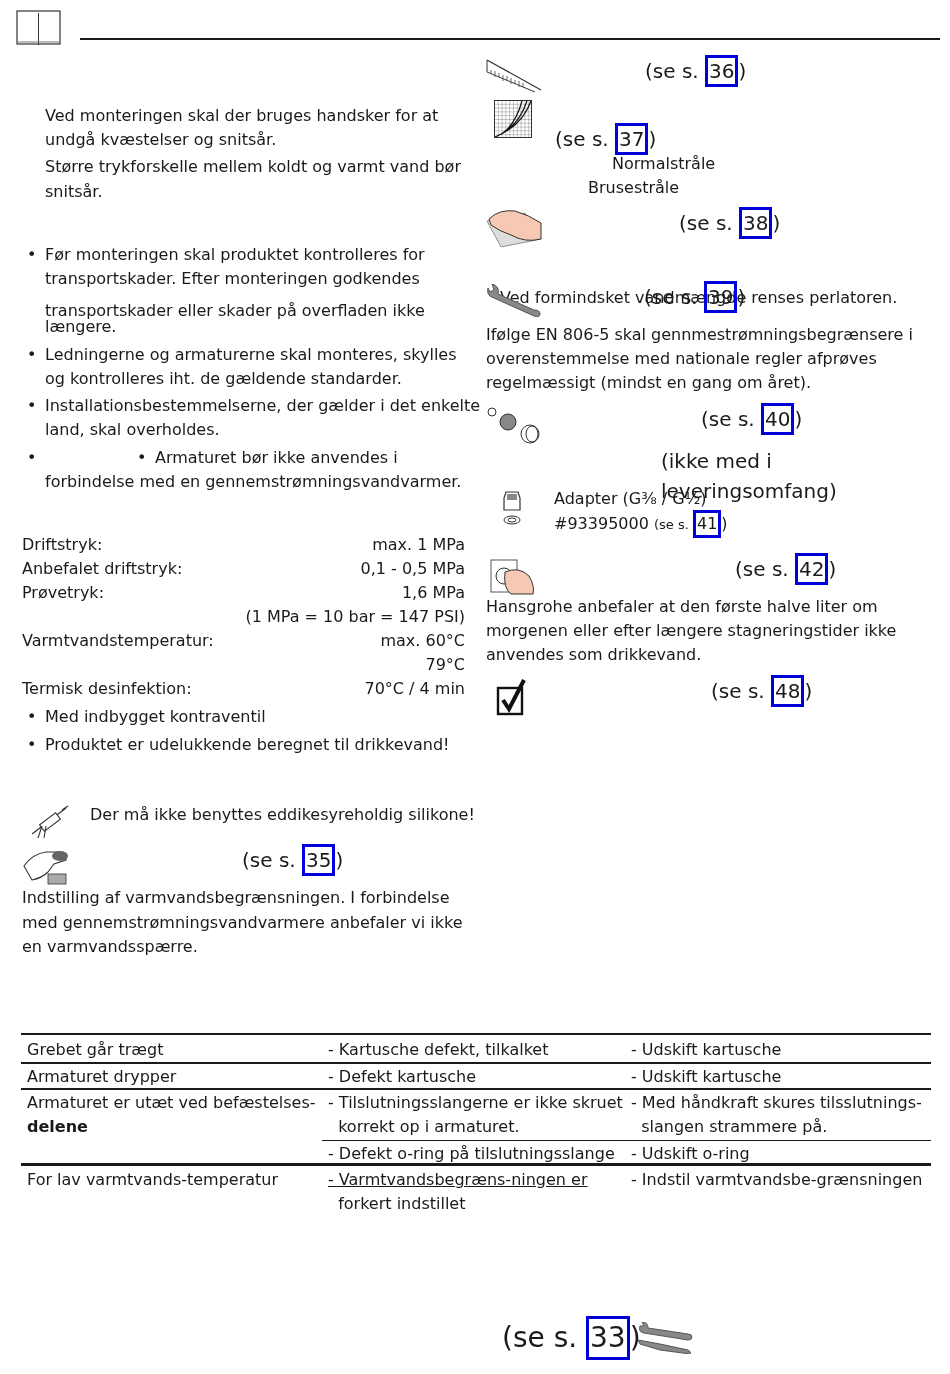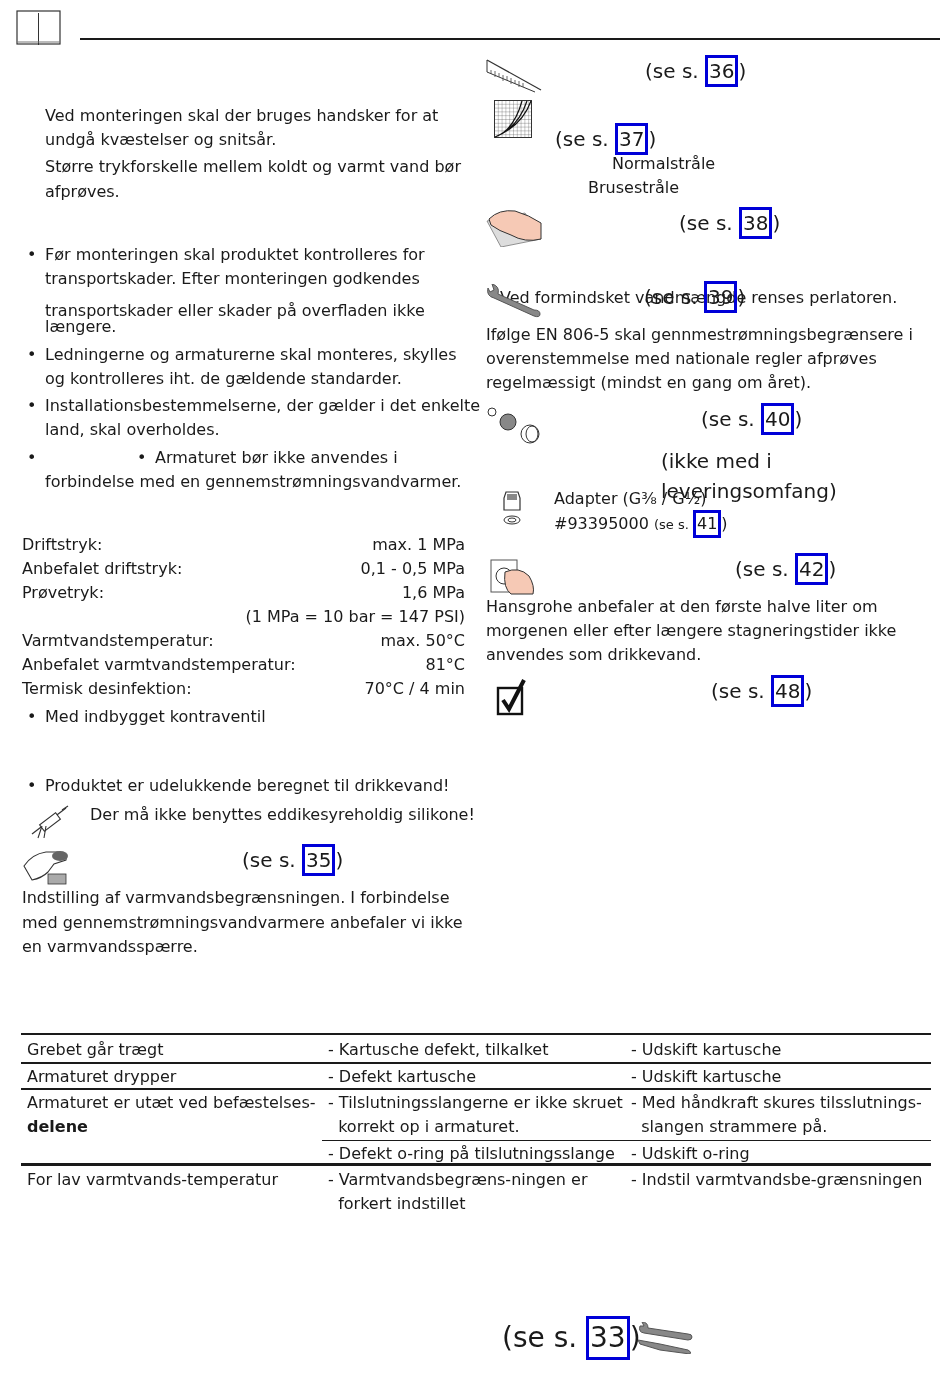--- a/index.html
+++ b/index.html
@@ -27,21 +27,21 @@
     <line x1="22.5" y1="3" x2="22.5" y2="35" stroke="#333" stroke-width="1"></line>
     <line x1="1" y1="32" x2="44" y2="32" stroke="#777" stroke-width="1"></line>
   </svg>
 </div>
 <div class="hline" style="left:80px;top:38px;width:860px;height:2px;"></div>
 
 <div>
   <div class="abs t" style="left:45px;top:104px;">Ved monteringen skal der bruges handsker for at</div>
   <div class="abs t" style="left:45px;top:128px;">undgå kvæstelser og snitsår.</div>
   <div class="abs t" style="left:45px;top:155px;">Større trykforskelle mellem koldt og varmt vand bør</div>
-  <div class="abs t" style="left:45px;top:180px;">afprøves.</div>
+  <div class="abs t" style="left:45px;top:180px;">snitsår.</div>
 </div>
 
 <div>
   <div class="abs t bullet" style="left:45px;top:243px;">Før monteringen skal produktet kontrolleres for</div>
   <div class="abs t" style="left:45px;top:267px;">transportskader. Efter monteringen godkendes</div>
   <div class="abs t" style="left:45px;top:299px;">transportskader eller skader på overfladen ikke</div>
   <div class="abs t" style="left:45px;top:315px;">længere.</div>
   <div class="abs t bullet" style="left:45px;top:343px;">Ledningerne og armaturerne skal monteres, skylles</div>
   <div class="abs t" style="left:45px;top:367px;">og kontrolleres iht. de gældende standarder.</div>
   <div class="abs t bullet" style="left:45px;top:394px;">Installationsbestemmelserne, der gælder i det enkelte</div>
@@ -62,32 +62,31 @@
   <div class="row" style="top:581px;">
       <span class="lbl">Prøvetryk:</span>
       <span class="val">1,6 MPa</span>
     </div>
   <div class="row" style="top:605px;">
       <span class="lbl"></span>
       <span class="val">(1 MPa = 10 bar = 147 PSI)</span>
     </div>
   <div class="row" style="top:629px;">
       <span class="lbl">Varmtvandstemperatur:</span>
-      <span class="val">max. 50°C</span>
+      <span class="val">max. 60°C</span>
     </div>
   <div class="row" style="top:653px;">
-      <span class="lbl">Anbefalet varmtvandstemperatur:</span>
-      <span class="val">81°C</span>
+      <span class="val">79°C</span>
     </div>
   <div class="row" style="top:677px;">
       <span class="lbl">Termisk desinfektion:</span>
       <span class="val">70°C / 4 min</span>
     </div>
   <div class="abs t bullet" style="left:45px;top:705px;">Med indbygget kontraventil</div>
-  <div class="abs t bullet" style="left:45px;top:774px;">Produktet er udelukkende beregnet til drikkevand!</div>
+  <div class="abs t bullet" style="left:45px;top:733px;">Produktet er udelukkende beregnet til drikkevand!</div>
 </div>
 
 <div class="abs" style="left:26px;top:804px;">
   <svg width="46" height="36" viewBox="0 0 46 36">
     <line x1="6" y1="30" x2="40" y2="4" stroke="#333" stroke-width="1.2"></line>
     <rect x="14" y="14" width="20" height="8" transform="rotate(-37 24 18)" fill="#fff" stroke="#333" stroke-width="1.1"></rect>
     <path d="M16 22 L12 34 M20 22 L18 34" stroke="#333" stroke-width="1.1" fill="none"></path>
     <path d="M36 6 L42 2" stroke="#333" stroke-width="1.2"></path>
   </svg>
 </div>
@@ -226,21 +225,21 @@
   <div class="cell" style="left:328px;top:1115px;white-space:pre;">  korrekt op i armaturet.</div>
   <div class="cell" style="left:631px;top:1091px;">- Med håndkraft skures tilsslutnings-</div>
   <div class="cell" style="left:631px;top:1115px;white-space:pre;">  slangen strammere på.</div>
   <div class="hline thin" style="left:322px;top:1140px;width:609px;"></div>
 
   <div class="cell" style="left:328px;top:1142px;">- Defekt o-ring på tilslutningsslange</div>
   <div class="cell" style="left:631px;top:1142px;">- Udskift o-ring</div>
   <div class="hline" style="left:21px;top:1163px;width:910px;height:2.5px;"></div>
 
   <div class="cell" style="left:27px;top:1168px;">For lav varmtvands-temperatur</div>
-  <div class="cell" style="left:328px;top:1168px;">- Varmtvandsbegræns-ningen er</div>
+  <div class="cell" style="left:328px;top:1168px;text-decoration:underline;">- Varmtvandsbegræns-ningen er</div>
   <div class="cell" style="left:328px;top:1192px;white-space:pre;">  forkert indstillet</div>
   <div class="cell" style="left:631px;top:1168px;">- Indstil varmtvandsbe-grænsningen</div>
 </div>
 
 <div class="abs" style="left:502px;top:1316px;font-size:28px;line-height:42px;white-space:nowrap;">
   <span>(se s. </span><span class="ref-box" style="line-height:38px;border-width:3px;">33</span><span>)</span>
 </div>
 <div class="abs" style="left:636px;top:1322px;">
   <svg width="58" height="32" viewBox="0 0 58 32">
     <path d="M4 4 Q2 10 8 11 L52 18 Q56 18 56 15 Q56 12 52 12 L12 6 Q12 0 6 0 L8 4 Z" fill="#888" stroke="#555" stroke-width="1"></path>

